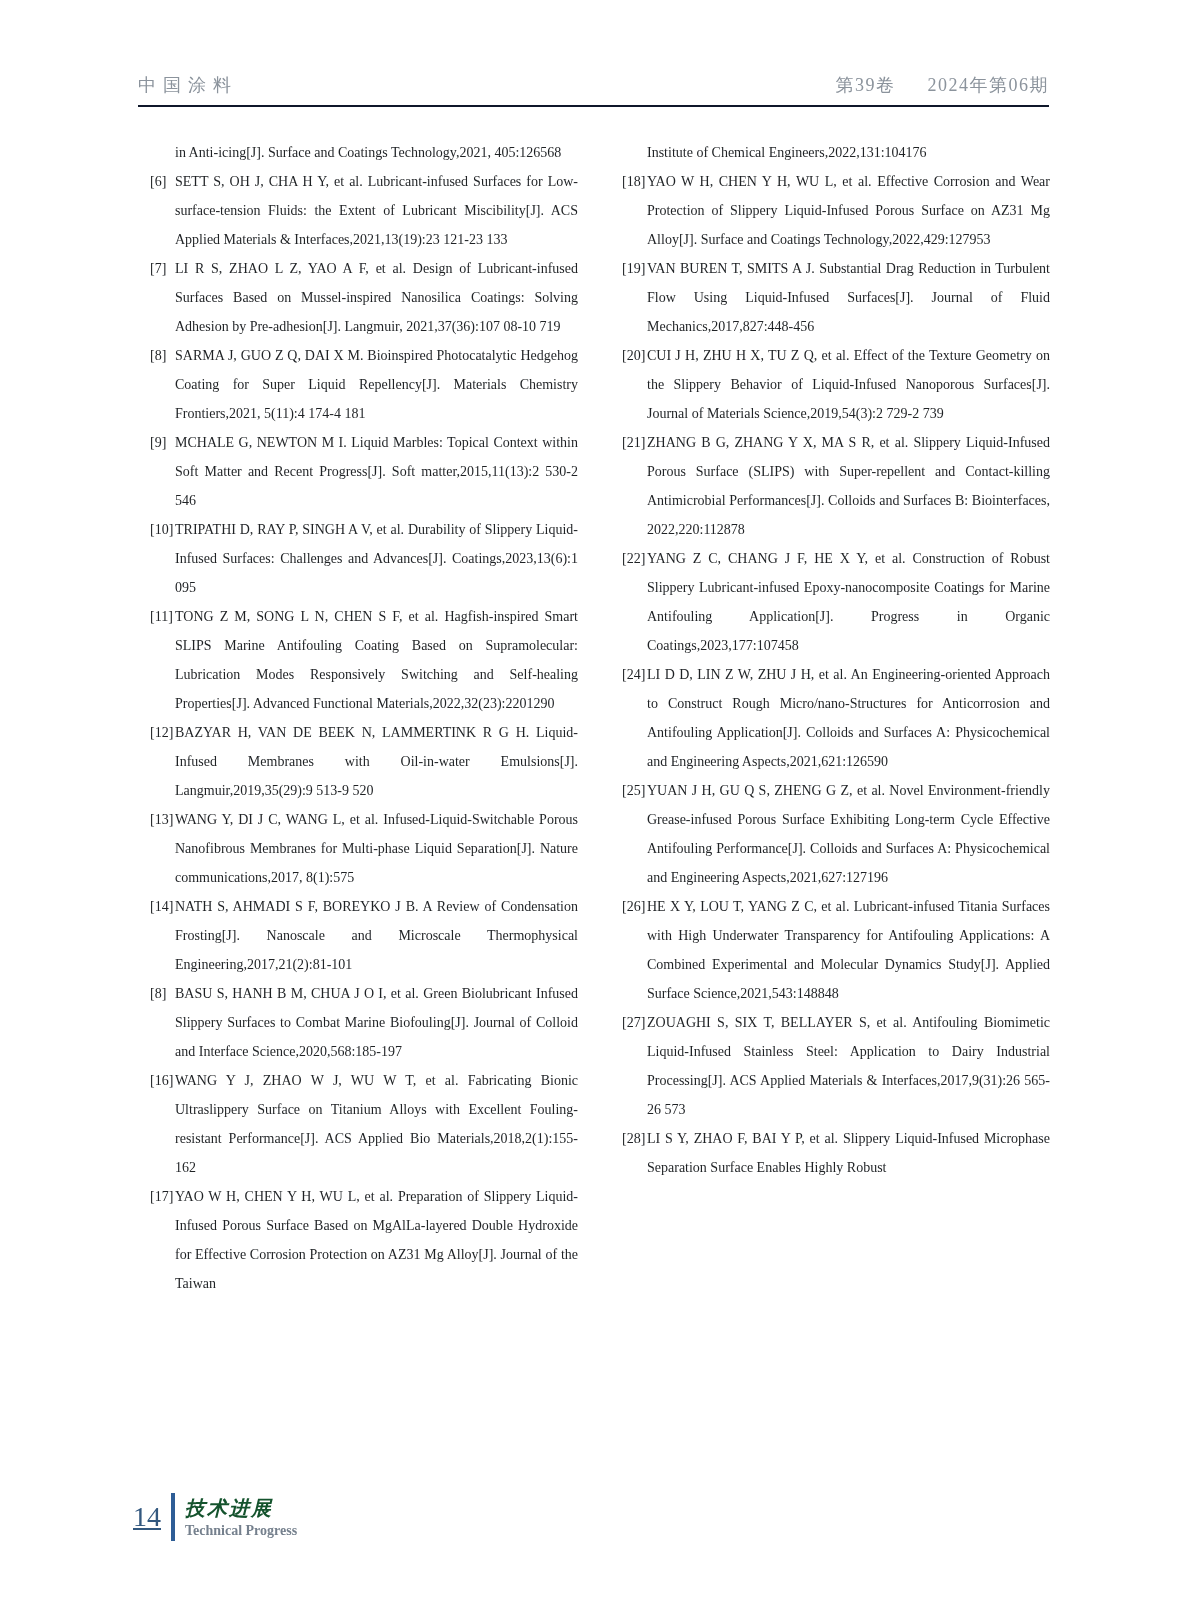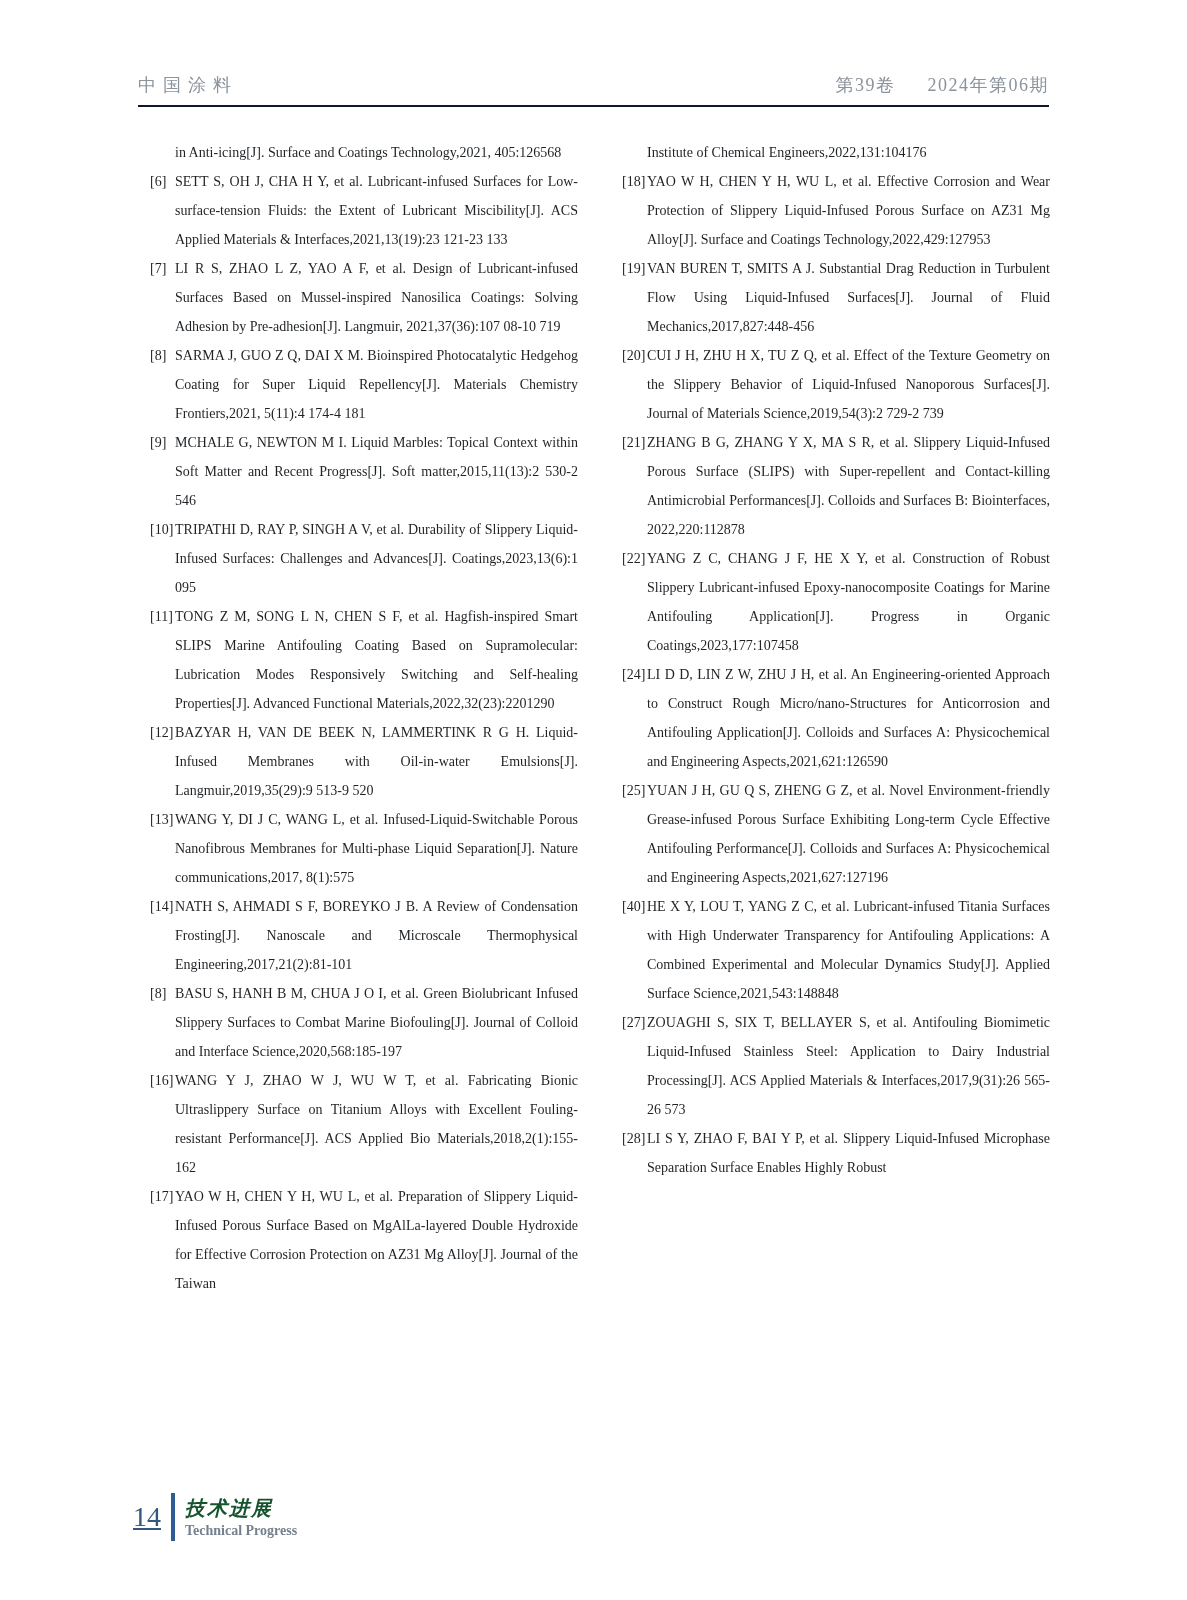--- a/index.html
+++ b/index.html
@@ -128,21 +128,21 @@
       </div>
     <div class="refs-col">
         <div class="ref"><span class="ref-label"></span><span>Institute of Chemical Engineers,2022,131:104176</span></div>
         <div class="ref"><span class="ref-label">[18]</span><span>YAO W H, CHEN Y H, WU L, et al. Effective Corrosion and Wear Protection of Slippery Liquid-Infused Porous Surface on AZ31 Mg Alloy[J]. Surface and Coatings Technology,2022,429:127953</span></div>
         <div class="ref"><span class="ref-label">[19]</span><span>VAN BUREN T, SMITS A J. Substantial Drag Reduction in Turbulent Flow Using Liquid-Infused Surfaces[J]. Journal of Fluid Mechanics,2017,827:448-456</span></div>
         <div class="ref"><span class="ref-label">[20]</span><span>CUI J H, ZHU H X, TU Z Q, et al. Effect of the Texture Geometry on the Slippery Behavior of Liquid-Infused Nanoporous Surfaces[J]. Journal of Materials Science,2019,54(3):2 729-2 739</span></div>
         <div class="ref"><span class="ref-label">[21]</span><span>ZHANG B G, ZHANG Y X, MA S R, et al. Slippery Liquid-Infused Porous Surface (SLIPS) with Super-repellent and Contact-killing Antimicrobial Performances[J]. Colloids and Surfaces B: Biointerfaces, 2022,220:112878</span></div>
         <div class="ref"><span class="ref-label">[22]</span><span>YANG Z C, CHANG J F, HE X Y, et al. Construction of Robust Slippery Lubricant-infused Epoxy-nanocomposite Coatings for Marine Antifouling Application[J]. Progress in Organic Coatings,2023,177:107458</span></div>
         <div class="ref"><span class="ref-label">[24]</span><span>LI D D, LIN Z W, ZHU J H, et al. An Engineering-oriented Approach to Construct Rough Micro/nano-Structures for Anticorrosion and Antifouling Application[J]. Colloids and Surfaces A: Physicochemical and Engineering Aspects,2021,621:126590</span></div>
         <div class="ref"><span class="ref-label">[25]</span><span>YUAN J H, GU Q S, ZHENG G Z, et al. Novel Environment-friendly Grease-infused Porous Surface Exhibiting Long-term Cycle Effective Antifouling Performance[J]. Colloids and Surfaces A: Physicochemical and Engineering Aspects,2021,627:127196</span></div>
-        <div class="ref"><span class="ref-label">[40]</span><span>HE X Y, LOU T, YANG Z C, et al. Lubricant-infused Titania Surfaces with High Underwater Transparency for Antifouling Applications: A Combined Experimental and Molecular Dynamics Study[J]. Applied Surface Science,2021,543:148848</span></div>
+        <div class="ref"><span class="ref-label">[26]</span><span>HE X Y, LOU T, YANG Z C, et al. Lubricant-infused Titania Surfaces with High Underwater Transparency for Antifouling Applications: A Combined Experimental and Molecular Dynamics Study[J]. Applied Surface Science,2021,543:148848</span></div>
         <div class="ref"><span class="ref-label">[27]</span><span>ZOUAGHI S, SIX T, BELLAYER S, et al. Antifouling Biomimetic Liquid-Infused Stainless Steel: Application to Dairy Industrial Processing[J]. ACS Applied Materials &amp; Interfaces,2017,9(31):26 565-26 573</span></div>
         <div class="ref"><span class="ref-label">[28]</span><span>LI S Y, ZHAO F, BAI Y P, et al. Slippery Liquid-Infused Microphase Separation Surface Enables Highly Robust</span></div>
       </div>
   </div>
 
   <div class="page-footer">
     <span class="page-num">14</span>
     <span class="footer-bar"></span>
     <span>
       <div class="footer-zh">技术进展</div>

